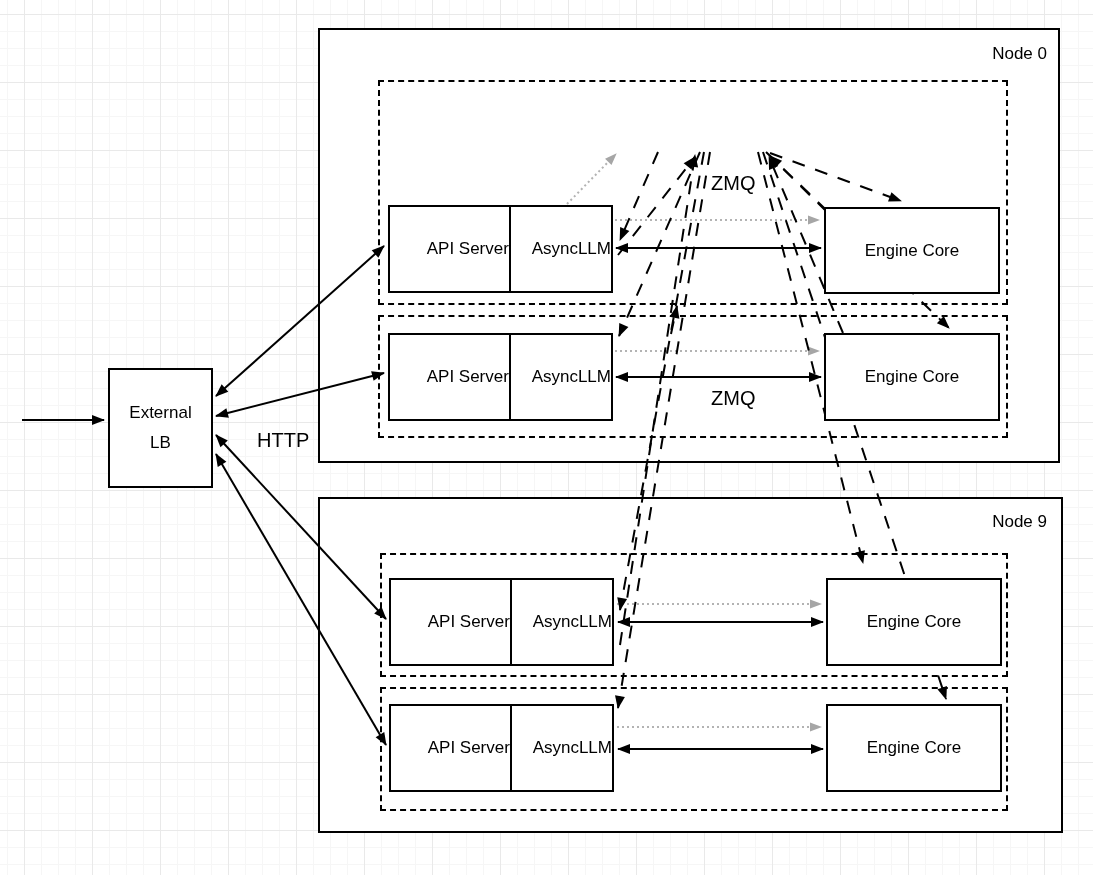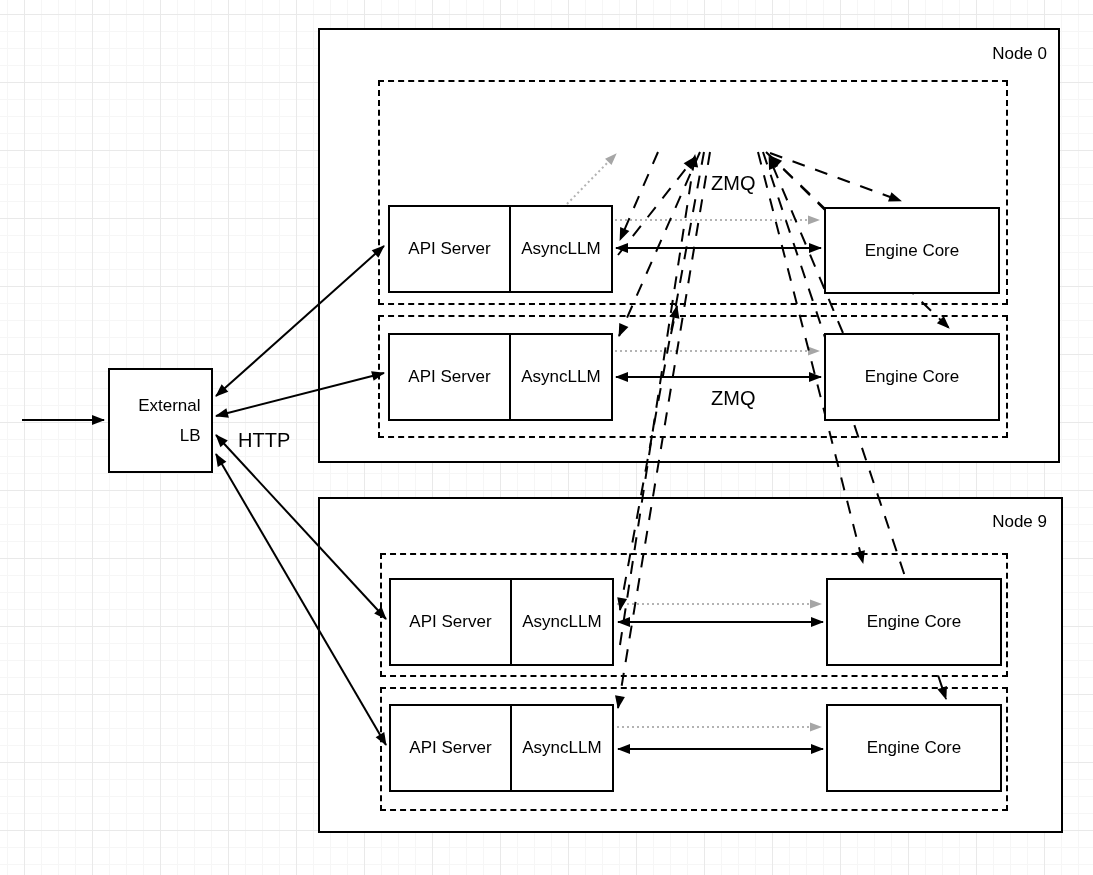--- a/index.html
+++ b/index.html
@@ -24,21 +24,21 @@
   .nodebox{
     position:absolute;box-sizing:border-box;background:transparent;
     border:2px solid #000;
   }
   .dashedbox{
     position:absolute;box-sizing:border-box;background:transparent;
     border:2px dashed #000;
   }
   .pairbox{padding:0;}
   .pairbox .cell{
-    height:100%;display:flex;align-items:center;justify-content:center;
+    height:100%;display:flex;align-items:center;justify-content:flex-end;
     box-sizing:border-box;
   }
   .pairbox .cell.first{border-right:2px solid #000;}
   .lbl{position:absolute;color:#000;white-space:nowrap;}
   .lbl.small{font-size:20px;}
   .lbl.title{font-size:17px;}
   .lb-box{line-height:1.75;}
   line{stroke:#000;stroke-width:2;}
   line.dashed{stroke-dasharray:13 11;}
   line.dotted{stroke:#b3b3b3;stroke-dasharray:2 3;}
@@ -101,21 +101,21 @@
   <div class="nodebox" style="left:318px;top:28px;width:742px;height:435px;"></div>
   <div class="nodebox" style="left:318px;top:497px;width:745px;height:336px;"></div>
   <div class="lbl title" style="left:975px;top:44px;width:72px;text-align:right;">Node 0</div>
   <div class="lbl title" style="left:975px;top:512px;width:72px;text-align:right;">Node 9</div>
 
   <div class="dashedbox" style="left:378px;top:80px;width:630px;height:225px;"></div>
   <div class="dashedbox" style="left:378px;top:315px;width:630px;height:123px;"></div>
   <div class="dashedbox" style="left:380px;top:553px;width:628px;height:124px;"></div>
   <div class="dashedbox" style="left:380px;top:687px;width:628px;height:124px;"></div>
 
-  <div class="box lb-box" style="left:108px;top:368px;width:105px;height:105px;text-align:right;">
+  <div class="box lb-box" style="left:108px;top:368px;width:105px;height:120px;">
     <span style="white-space:normal;width:80px;">External LB</span>
   </div>
 
 
   <div class="box pairbox" style="left:388px;top:205px;width:225px;height:88px;">
     <div class="cell first" style="width:122px;">
         <span>API Server</span>
       </div>
     <div class="cell" style="width:101px;">
         <span>AsyncLLM</span>
@@ -152,17 +152,17 @@
   <div class="box" style="left:824px;top:333px;width:176px;height:88px;">
       <span>Engine Core</span>
     </div>
   <div class="box" style="left:826px;top:578px;width:176px;height:88px;">
       <span>Engine Core</span>
     </div>
   <div class="box" style="left:826px;top:704px;width:176px;height:88px;">
       <span>Engine Core</span>
     </div>
 
-  <div class="lbl small" style="left:238px;top:429px;">HTTP</div>
+  <div class="lbl small" style="left:257px;top:429px;">HTTP</div>
   <div class="lbl small" style="left:711px;top:172px;">ZMQ</div>
   <div class="lbl small" style="left:711px;top:387px;">ZMQ</div>
 
 </div>
 
 </body></html>

